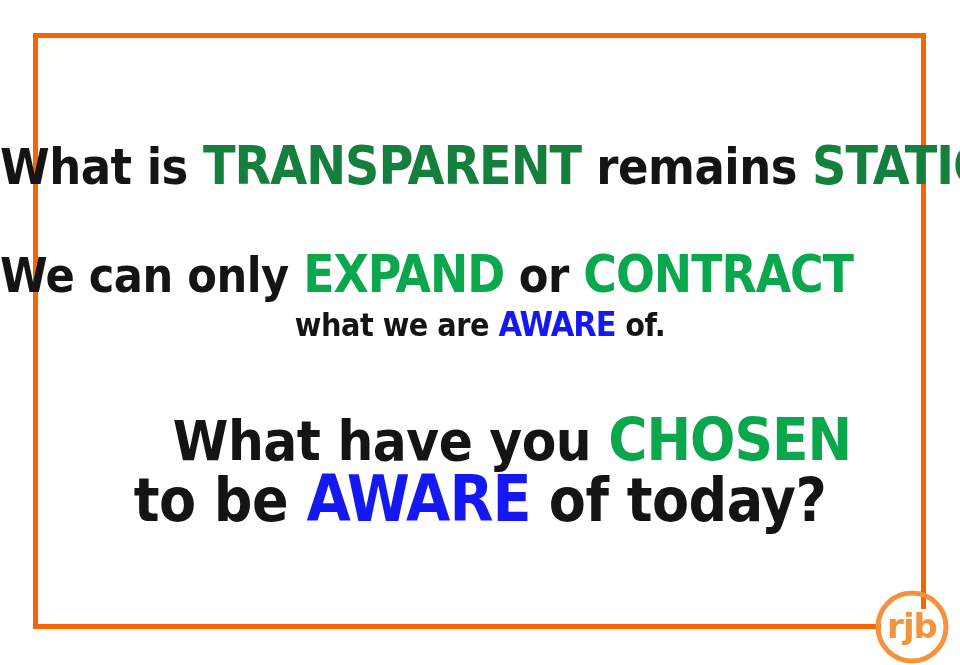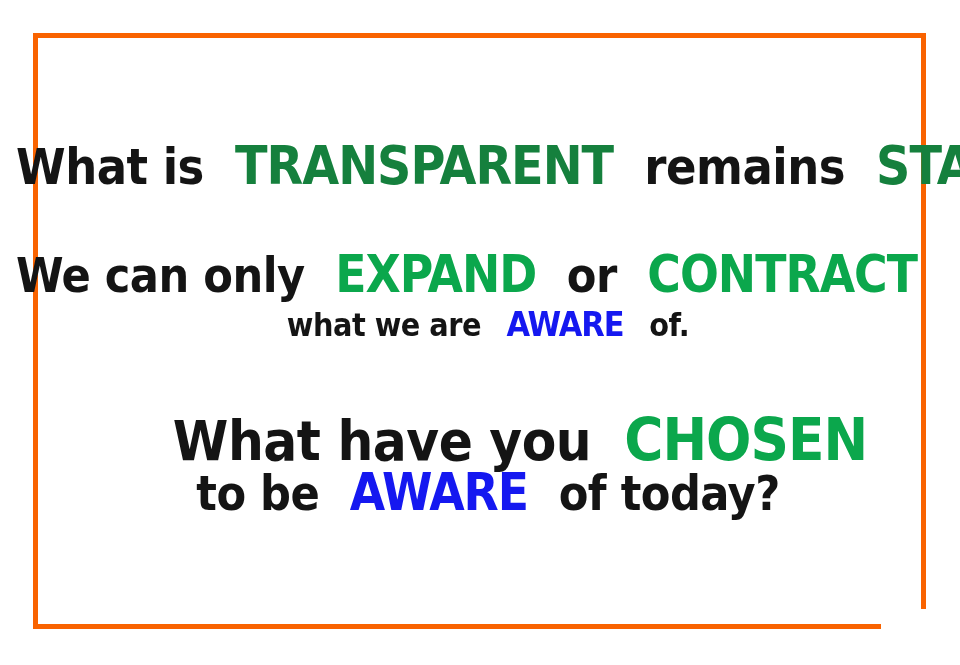--- a/index.html
+++ b/index.html
@@ -70,23 +70,23 @@
 
   .line {
     line-height: 1.0;
     white-space: nowrap;
   }
 
   .line-1 { position: absolute; top: 139px; left: 0; width: 960px; font-size: 50px; }
   .line-2 { position: absolute; top: 250px; left: 0; width: 825px; font-size: 48px; }
   .line-3 { position: absolute; top: 308px; left: 0; width: 960px; font-size: 32px; }
   .line-4 { position: absolute; top: 410px; left: 0; width: 960px; font-size: 56px; padding-left: 32px; }
-  .line-5 { position: absolute; top: 468px; left: 0; width: 960px; font-size: 48px; }
+  .line-5 { position: absolute; top: 468px; left: 0; width: 960px; font-size: 60px; }
 
-  .w { display: inline; margin-left: 16px; }
+  .w { display: inline; }
   .c-black { color: #141414; }
   .c-red   { color: #15803d; font-size: 1.06em; letter-spacing: -1px; }
   .c-green { color: #0ba74c; font-size: 1.06em; letter-spacing: -1px; }
   .c-blue  { color: #1518f0; font-size: 1.06em; letter-spacing: -1px; }
 
   
   .logo {
     position: absolute;
     left: 874px;
     top: 589px;
@@ -146,14 +146,20 @@
     <div class="line line-4">
       <span class="w c-black">What have you </span><span class="w c-green">CHOSEN</span>
     </div>
 
     <div class="line line-5">
       <span class="w c-black">to be </span><span class="w c-blue">AWARE</span><span class="w c-black"> of today?</span>
     </div>
 
   </div>
 
+  <div class="logo">
+    <svg class="logo-ring" viewBox="0 0 76 76">
+      <circle cx="38" cy="38" r="34" fill="none" stroke="#f5923e" stroke-width="5"></circle>
+    </svg>
+    <div class="logo-text">rjb</div>
+  </div>
 
 </div>
 
 </body></html>

